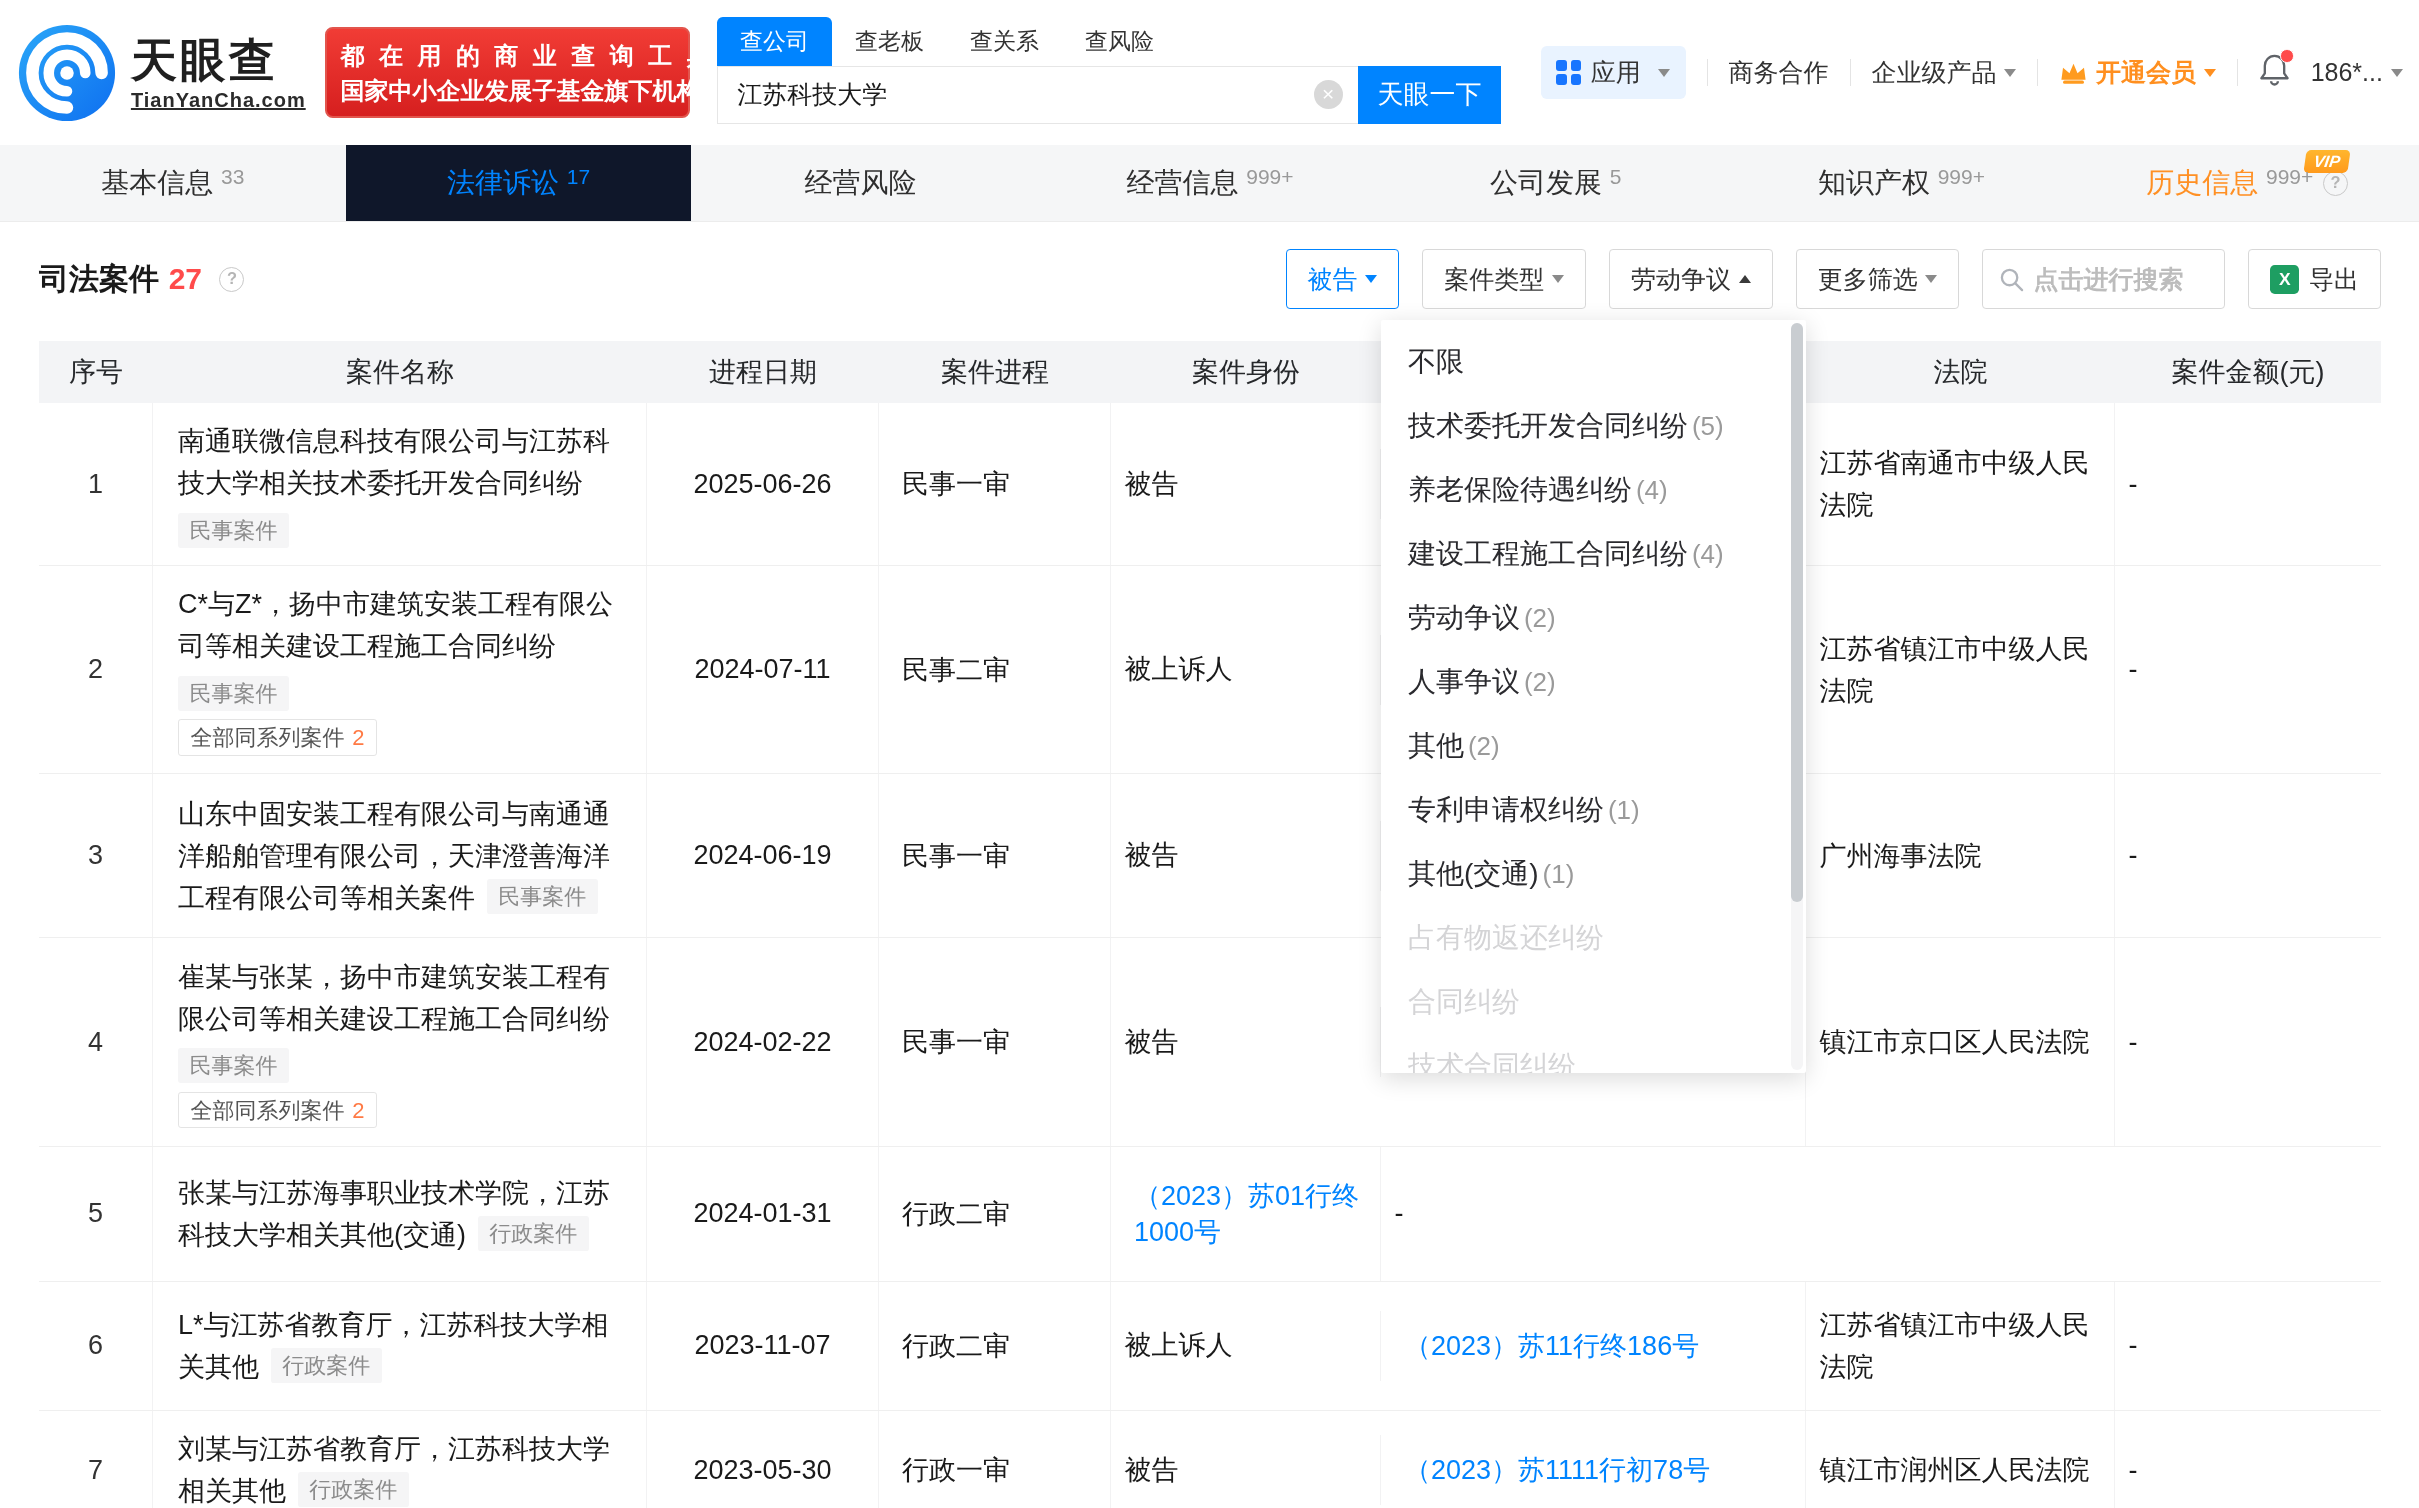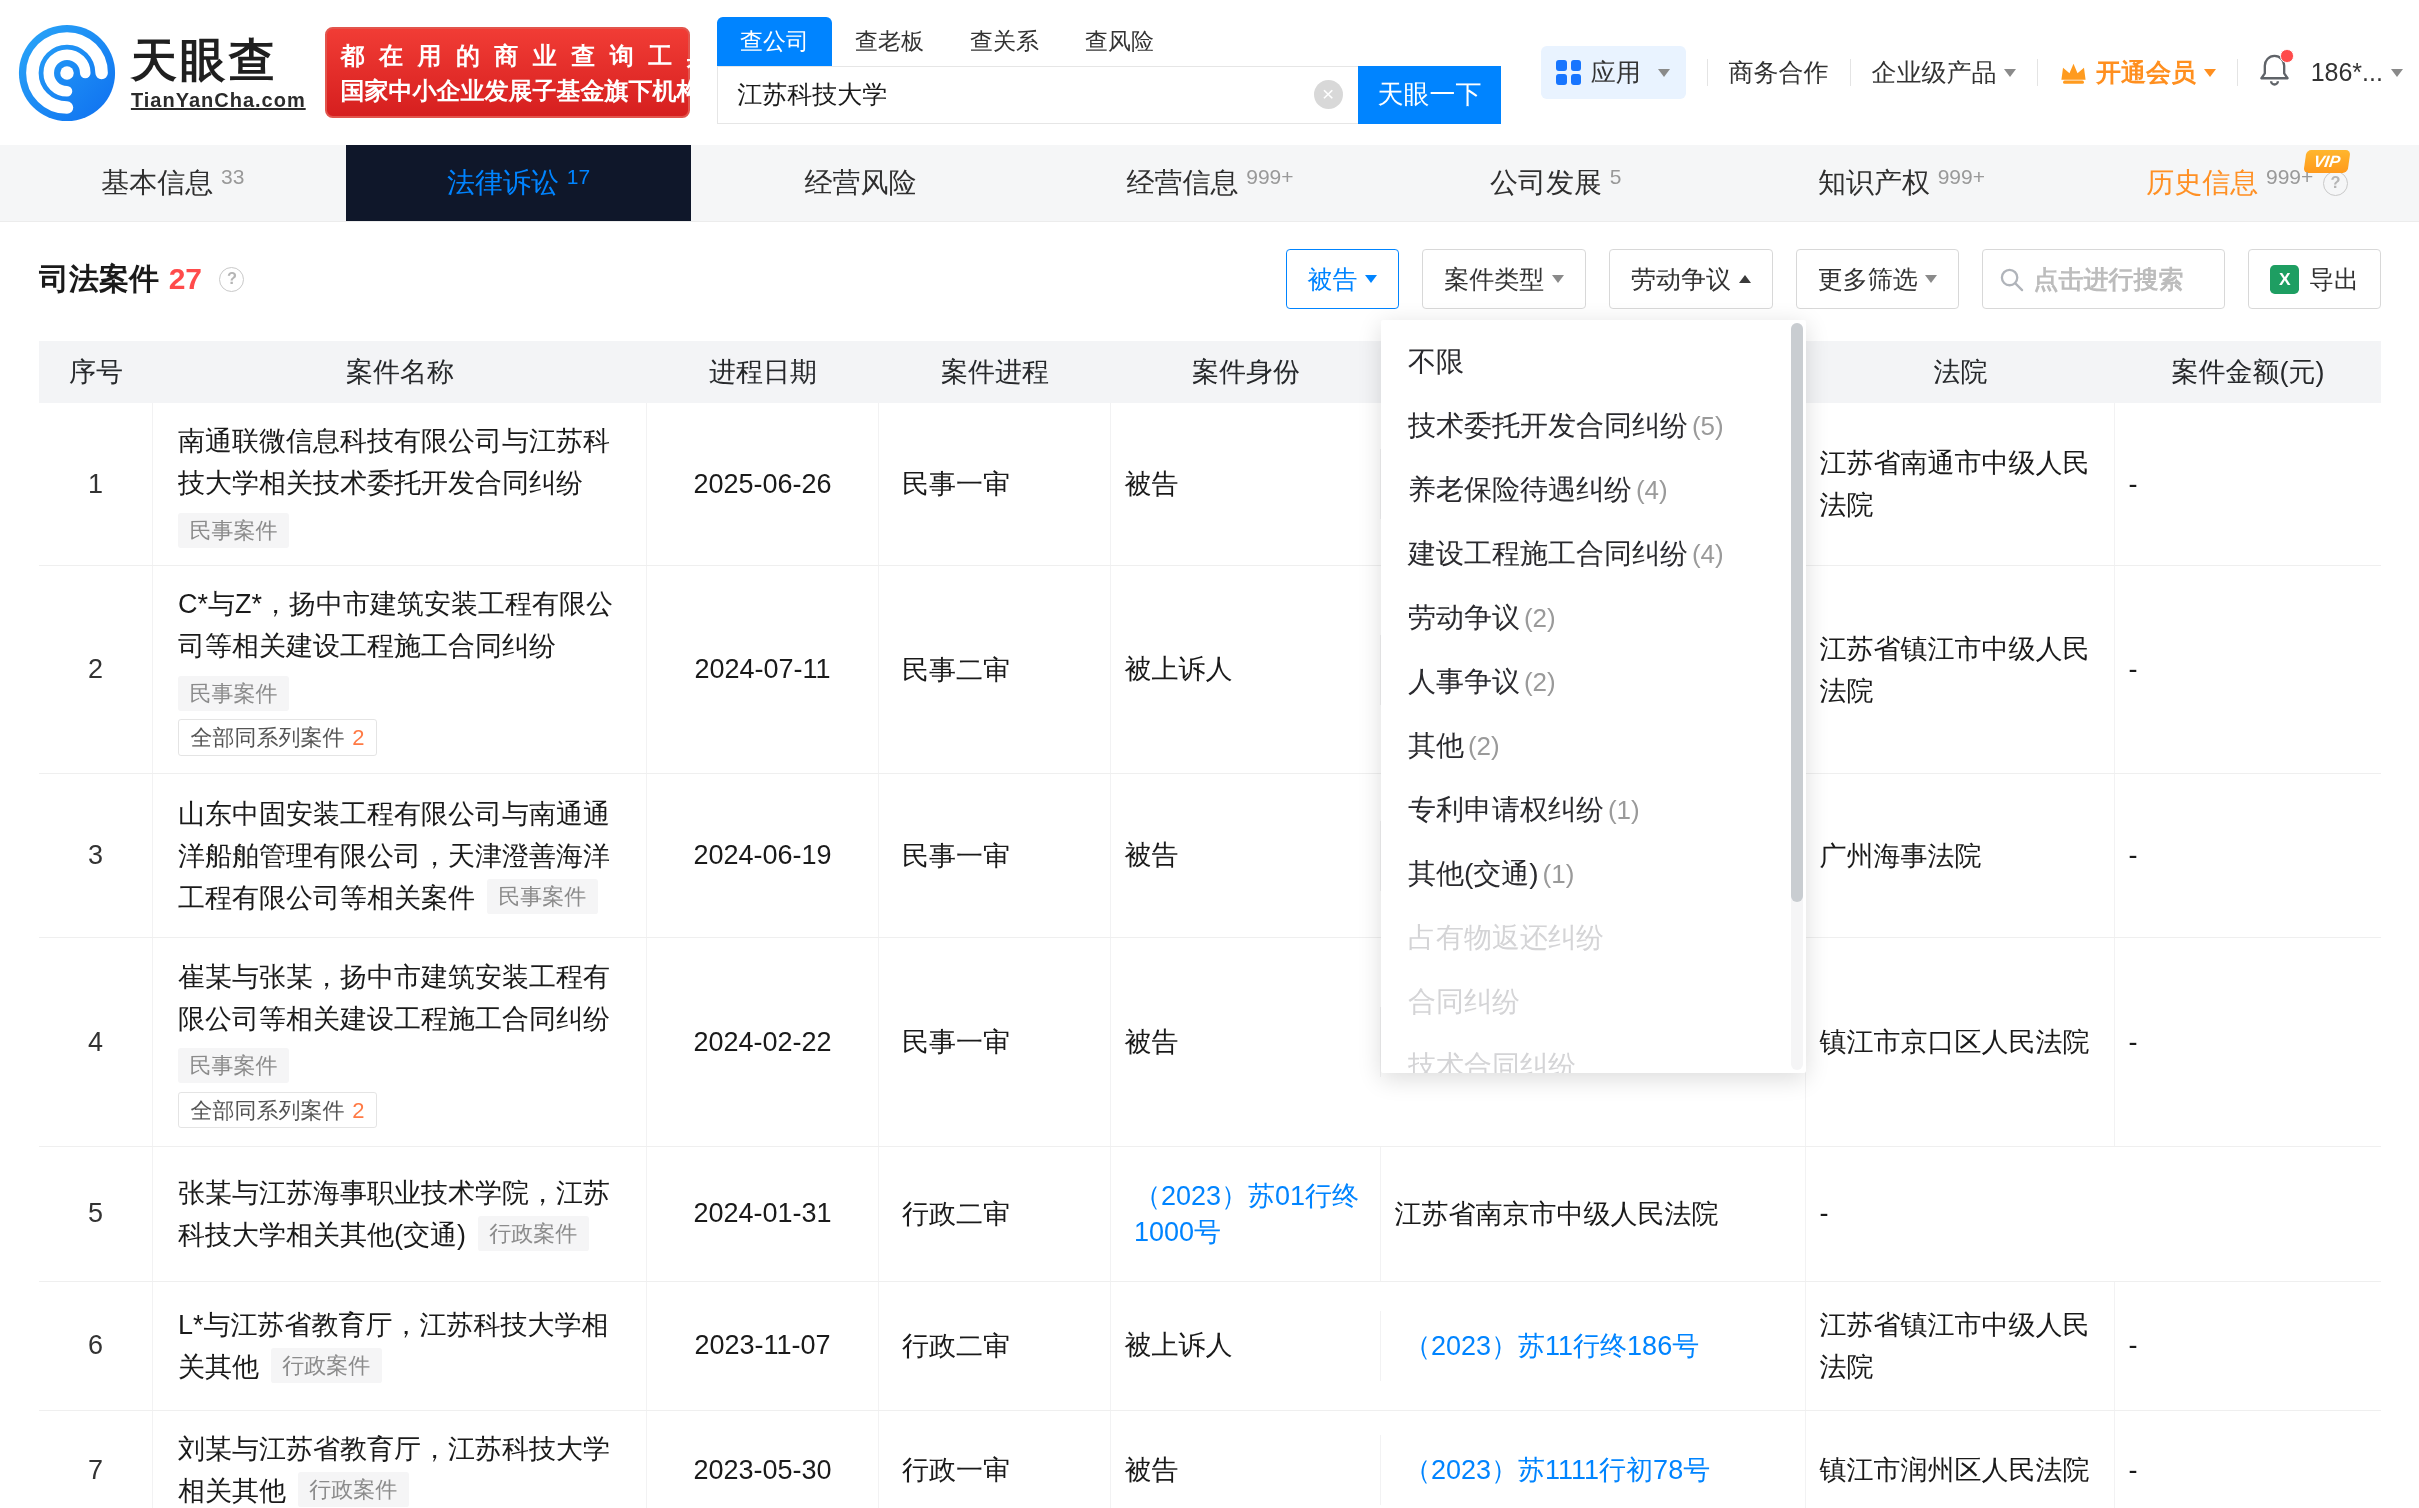--- a/index.html
+++ b/index.html
@@ -351,21 +351,20 @@
         <div class="trow" style="min-height: 135px;">
           <div class="td td-no">5</div>
           <div class="td td-name">
             <div class="name-text"><span>张某与江苏海事职业技术学院，江苏科技大学相关其他(交通)</span><span class="tag inline">行政案件</span></div>
           </div>
           <div class="td td-date">2024-01-31</div>
           <div class="td td-stage">行政二审</div>
           <div class="td td-caseno">
             <a class="case-link">（2023）苏01行终1000号</a>
           </div>
-          <div class="td td-court">江苏省南京市中级人民法院</div>
           <div class="td td-amount">-</div>
         </div>
         <div class="trow" style="min-height: 129px;">
           <div class="td td-no">6</div>
           <div class="td td-name">
             <div class="name-text"><span>L*与江苏省教育厅，江苏科技大学相关其他</span><span class="tag inline">行政案件</span></div>
           </div>
           <div class="td td-date">2023-11-07</div>
           <div class="td td-stage">行政二审</div>
           <div class="td td-role">

